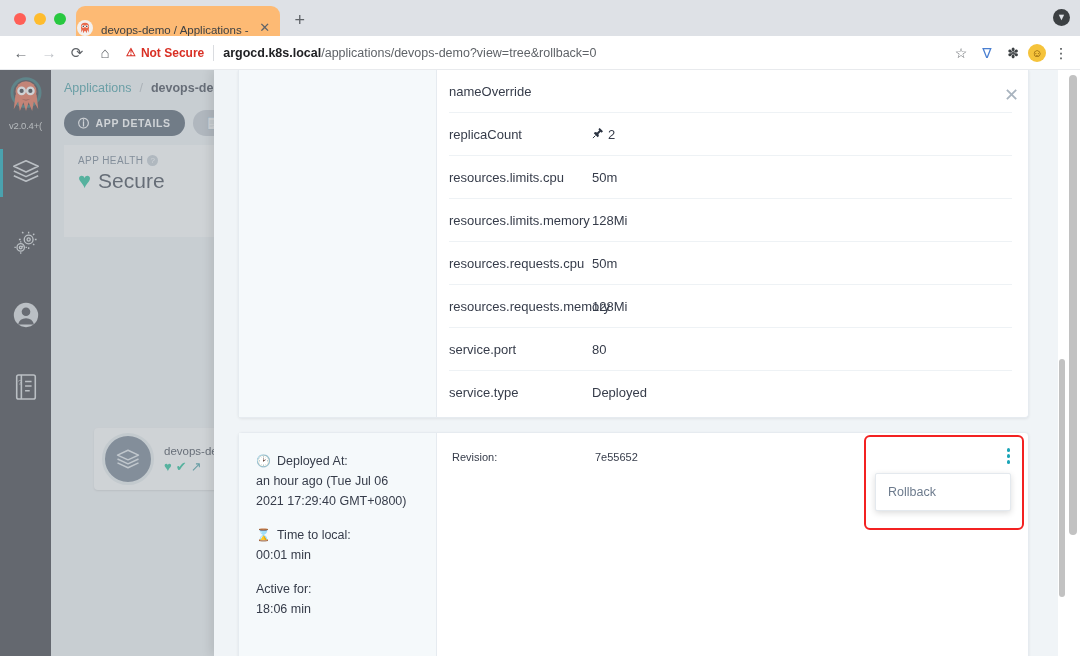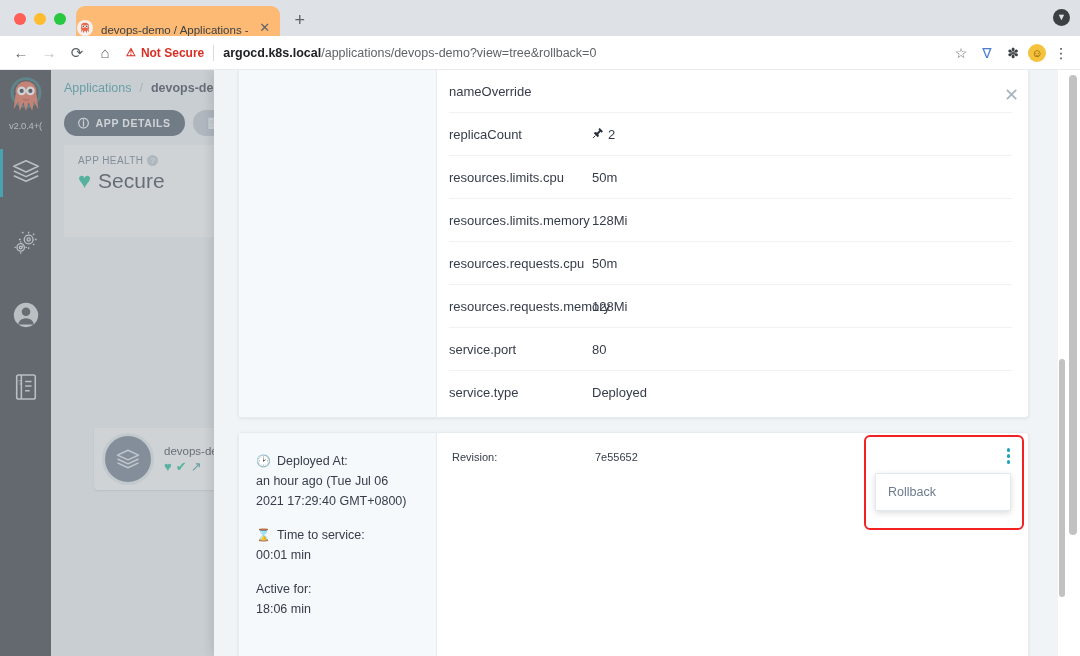--- a/index.html
+++ b/index.html
@@ -508,21 +508,21 @@
               <span class="di-ico">🕑</span>
               <span>Deployed At:</span>
             </div>
             <div>an hour ago (Tue Jul 06</div>
             <div>2021 17:29:40 GMT+0800)</div>
 
             <div class="di-gap"></div>
 
             <div class="di-head">
               <span class="di-ico">⌛</span>
-              <span>Time to service:</span>
+              <span>Time to local:</span>
             </div>
             <div>00:01 min</div>
 
             <div class="di-gap"></div>
 
             <div>Active for:</div>
             <div>18:06 min</div>
           </div>
         </div>
 

